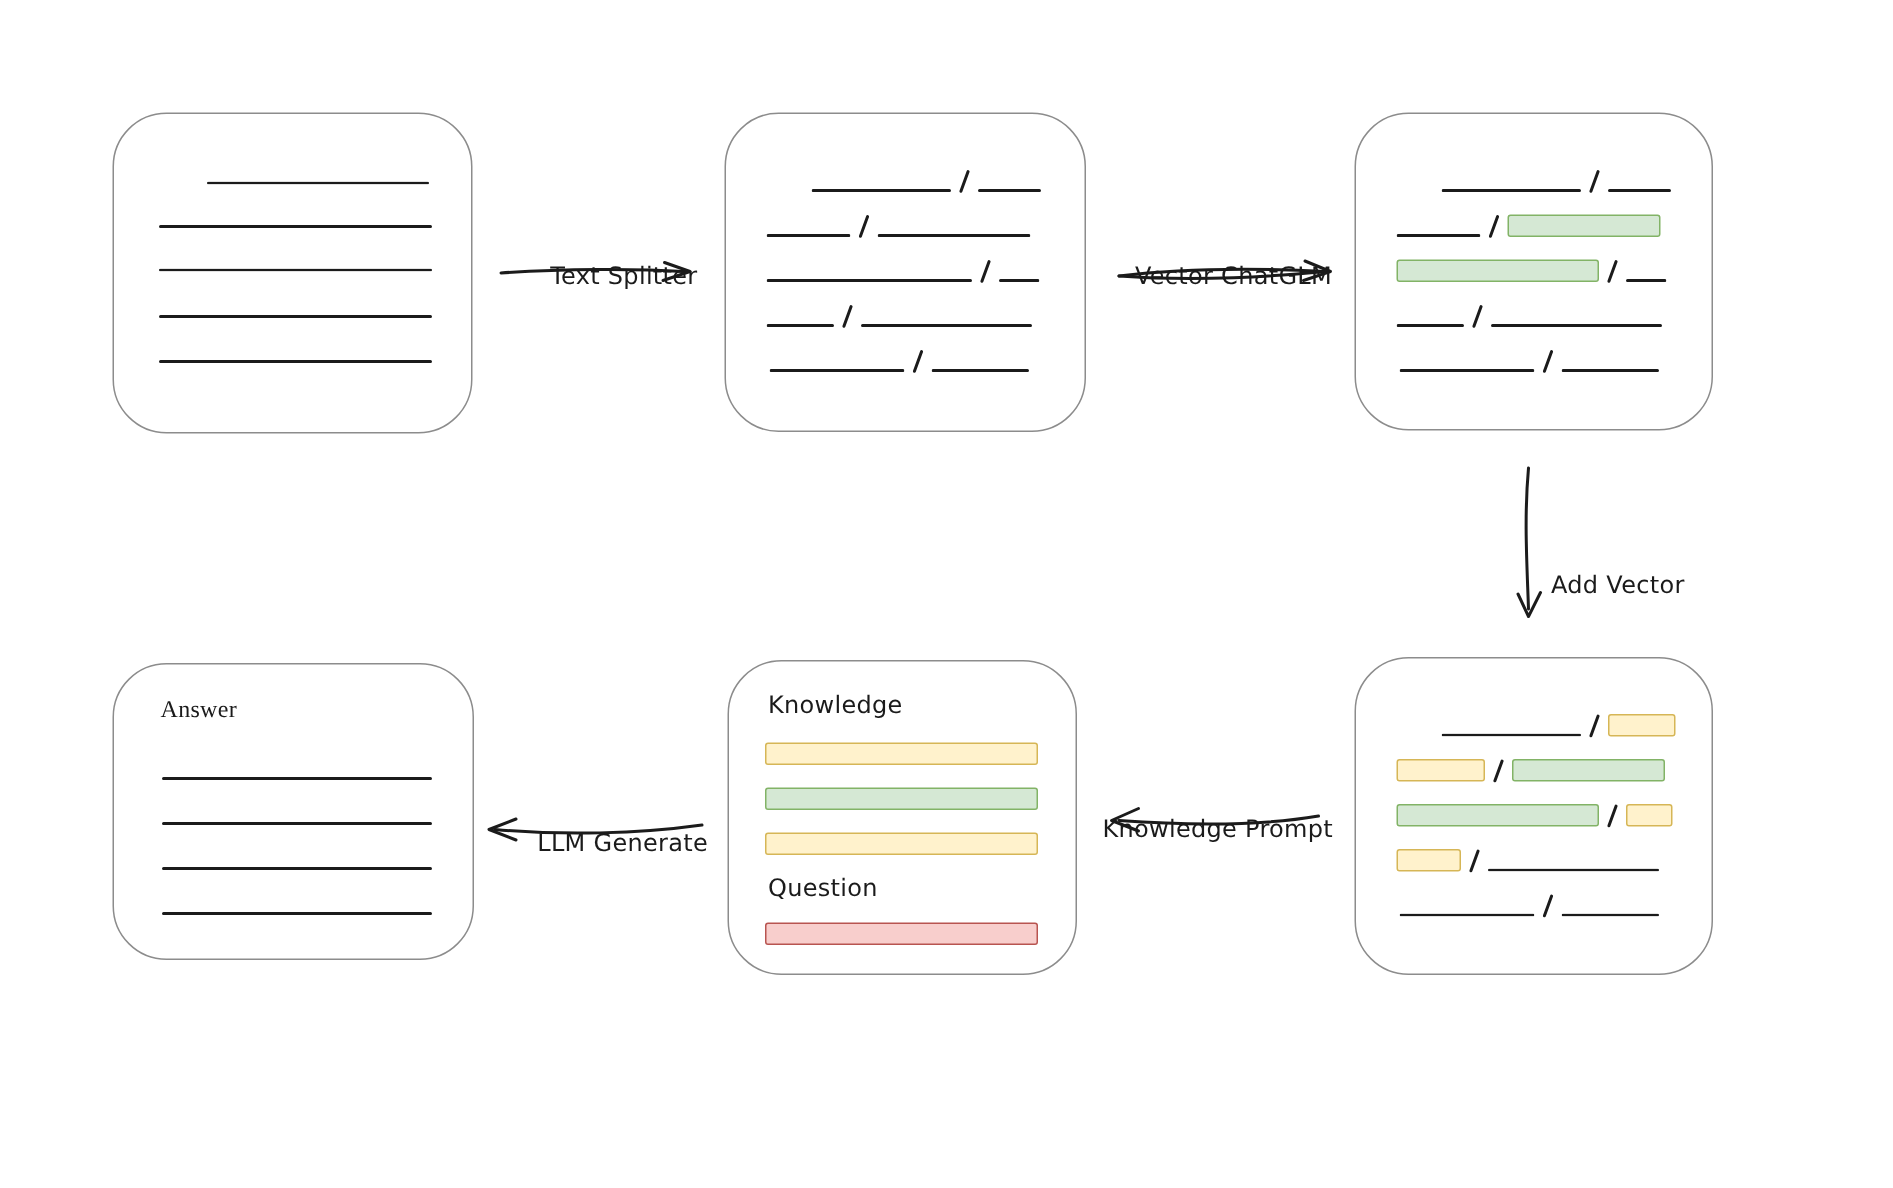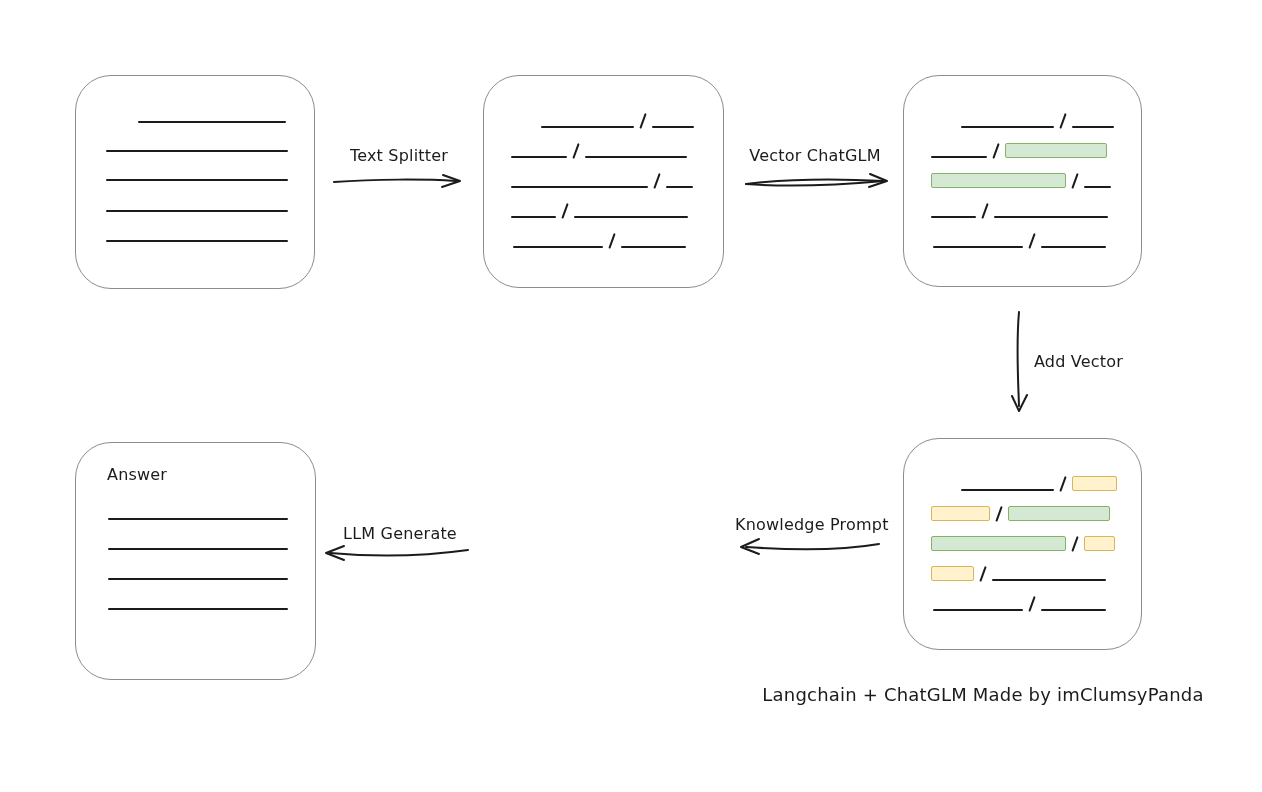--- a/index.html
+++ b/index.html
@@ -22,21 +22,21 @@
   .hl{height:13px;border:1.6px solid;border-radius:2px;box-sizing:content-box;flex:none;}
   .hl.green{background:var(--green_fill,#d5e8d4);border-color:var(--green_border,#82b366);}
   .hl.yellow{background:var(--yellow_fill,#fff2cc);border-color:var(--yellow_border,#d6b656);}
   
   .bar{position:absolute;left:24px;width:180px;height:13px;border:1.6px solid;border-radius:2px;}
   .bar.yellow{background:var(--yellow_fill,#fff2cc);border-color:var(--yellow_border,#d6b656);}
   .bar.green{background:var(--green_fill,#d5e8d4);border-color:var(--green_border,#82b366);}
   .bar.red{background:var(--red_fill,#f8cecc);border-color:var(--red_border,#b85450);}
   
   .lbl{position:absolute;font-size:16px;letter-spacing:.2px;white-space:nowrap;color:var(--ink,#1b1b1b);}
-  .arrow-lbl{position:absolute;font-size:16px;letter-spacing:.2px;text-align:center;white-space:nowrap;color:var(--ink,#1b1b1b);}
+  .arrow-lbl{position:absolute;font-size:16px;letter-spacing:.2px;text-align:right;white-space:nowrap;color:var(--ink,#1b1b1b);margin-top:28px;}
   .caption{position:absolute;font-size:18px;letter-spacing:.2px;white-space:nowrap;color:var(--ink,#1b1b1b);}
   svg.arrows{position:absolute;left:0;top:0;pointer-events:none;}
   svg.arrows path,svg.arrows polyline{stroke:var(--ink,#1b1b1b);stroke-width:2;fill:none;stroke-linecap:round;stroke-linejoin:round;}
 </style>
 </head>
 <body style="background: rgb(255, 255, 255);">
 
 <div id="canvas">
 
   <div class="box" style="left:75px;top:75px;width:240px;height:214px;">
@@ -124,22 +124,30 @@
       <div class="slash"></div>
       <div class="ln" style="width:114px;"></div>
     </div>
     <div class="row" style="left:29px;top:154px;">
       <div class="ln" style="width:90px;"></div>
       <div class="slash"></div>
       <div class="ln" style="width:65px;"></div>
     </div>
   </div>
 
+  <div class="box" style="left:485px;top:440px;width:233px;height:210px;">
+    <div class="lbl" style="left:26px;top:19px;">Knowledge</div>
+    <div class="bar yellow" style="top:54px;"></div>
+    <div class="bar green" style="top:84px;"></div>
+    <div class="bar yellow" style="top:114px;"></div>
+    <div class="lbl" style="left:26px;top:141px;">Question</div>
+    <div class="bar red" style="top:174px;"></div>
+  </div>
 
-  <div class="box" style="left:75px;top:442px;width:241px;height:238px;">
+  <div class="box" style="left:75px;top:442px;width:241px;height:198px;font-family:Liberation Serif, serif;">
     <div class="lbl" style="left:31px;top:22px;">Answer</div>
     <div class="dline" style="left:32px;top:75px;width:180px;"></div>
     <div class="dline" style="left:32px;top:105px;width:180px;"></div>
     <div class="dline" style="left:32px;top:135px;width:180px;"></div>
     <div class="dline" style="left:32px;top:165px;width:180px;"></div>
   </div>
 
   <svg class="arrows" width="1262" height="792" viewBox="0 0 1262 792">
     <g>
       <path d="M334,182 C375,179 425,179 456,181"></path>
@@ -163,15 +171,14 @@
       <polyline points="344,546 326,553 344,560"></polyline>
     </g>
   </svg>
 
   <div class="arrow-lbl" style="left:333px;top:146px;width:132px;">Text Splitter</div>
   <div class="arrow-lbl" style="left:742px;top:146px;width:146px;">Vector ChatGLM</div>
   <div class="arrow-lbl" style="left:1034px;top:352px;">Add Vector</div>
   <div class="arrow-lbl" style="left:735px;top:515px;width:148px;">Knowledge Prompt</div>
   <div class="arrow-lbl" style="left:328px;top:524px;width:144px;">LLM Generate</div>
 
-  <div class="caption" style="left:983px;top:684px;transform:translateX(-50%);">Langchain + ChatGLM Made by imClumsyPanda</div>
 
 </div>
 
 </body></html>

